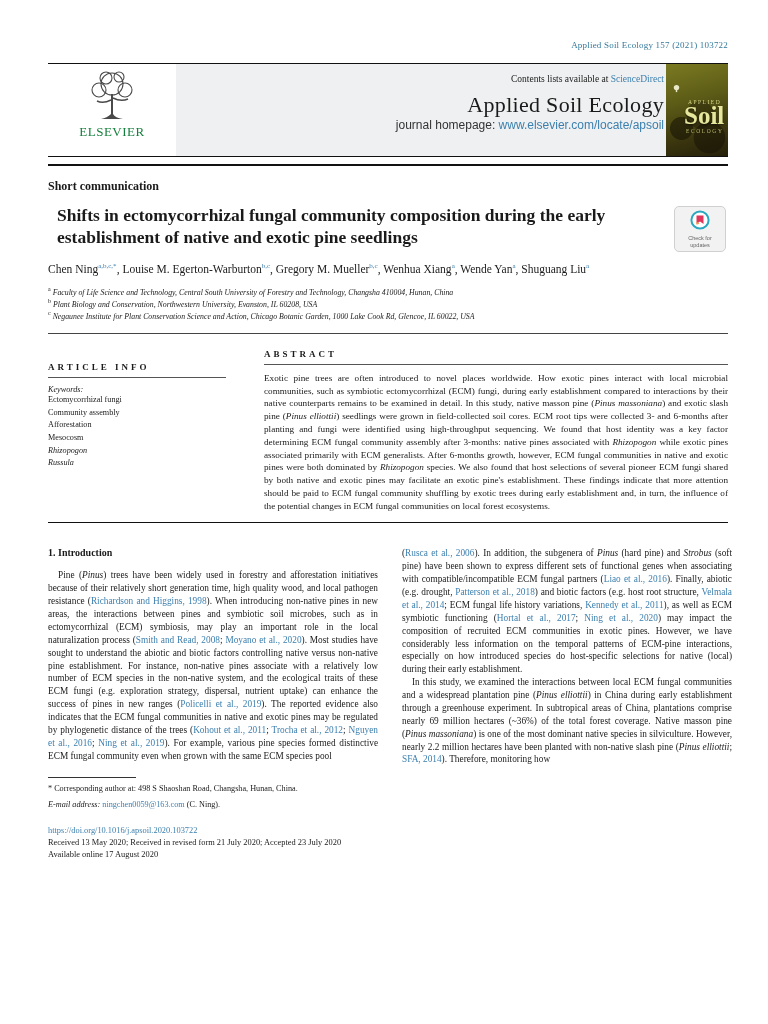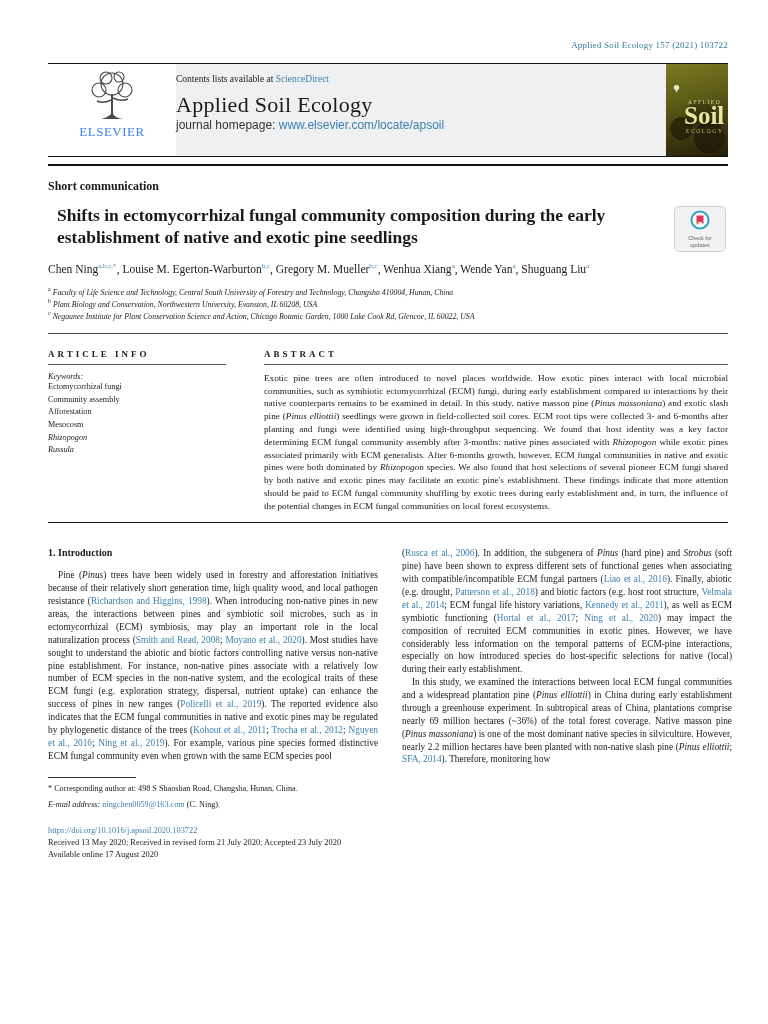--- a/index.html
+++ b/index.html
@@ -28,22 +28,22 @@
     background:#eef0f1;
     display:flex; align-items:stretch;
     height:94px;
   }
   .logo-box {
     width:128px; background:#ffffff;
     display:flex; flex-direction:column; align-items:center; justify-content:flex-start;
     padding-top:4px;
   }
   .logo-box svg { display:block; }
-  .elsevier-word { font-size:13px; color:#3b82f6; letter-spacing:.5px; margin-top:-2px; font-family:"Liberation Serif",serif; }
-  .band-center { flex:1; text-align:left; padding-top:10px; }
+  .elsevier-word { font-size:13px; color:#15803d; letter-spacing:.5px; margin-top:-2px; font-family:"Liberation Serif",serif; }
+  .band-center { flex:1; text-align:right; padding-top:10px; }
   .contents-line { font-size:9.5px; }
   .journal-title { font-size:22px; margin-top:8px; letter-spacing:.3px; }
   .homepage-line { font-family:"Liberation Sans",sans-serif; font-size:12px; margin-top:0; color:#333; }
   .cover-box {
     width:62px; margin-left:2px;
     background:
       radial-gradient(circle at 25% 70%, rgba(20,16,4,.55) 0 14%, transparent 15%),
       radial-gradient(circle at 70% 80%, rgba(25,20,5,.6) 0 18%, transparent 19%),
       radial-gradient(circle at 55% 55%, rgba(30,25,8,.4) 0 22%, transparent 23%),
       linear-gradient(165deg,#7a7a22 0%, #5d5c17 38%, #3a350e 75%, #26200a 100%);
@@ -70,21 +70,21 @@
     position:absolute; right:42px; top:206px;
     width:52px; height:46px;
     background:#f2f2f2; border:1px solid #d0d0d0; border-radius:5px;
     display:flex; flex-direction:column; align-items:center; justify-content:center;
     cursor:pointer;
   }
   .check-badge .txt { font-family:"Liberation Sans",sans-serif; font-size:5.5px; color:#666; text-align:center; line-height:1.15; margin-top:1px; width:34px; }
 
   
   .info-abstract { display:flex; margin-top:15px; }
-  .info-col { width:196px; flex:none; }
+  .info-col { width:196px; flex:none;margin-top:13px; }
   .abs-col { flex:1; margin-left:20px; }
   .sec-head { font-size:9px; font-weight:bold; letter-spacing:3px; }
   .head-rule { border:none; border-top:1px solid #555; margin-top:5px; margin-bottom:7px; }
   .info-col .head-rule { width:178px; }
   .kw-label { font-size:8.2px; font-style:italic; }
   .kw-item { font-size:8.2px; line-height:1.55; }
   .abs-text { font-size:9.2px; line-height:1.39; text-align:justify; }
   .section-rule { border:none; border-top:1px solid #111; margin-top:10px; }
 
   

